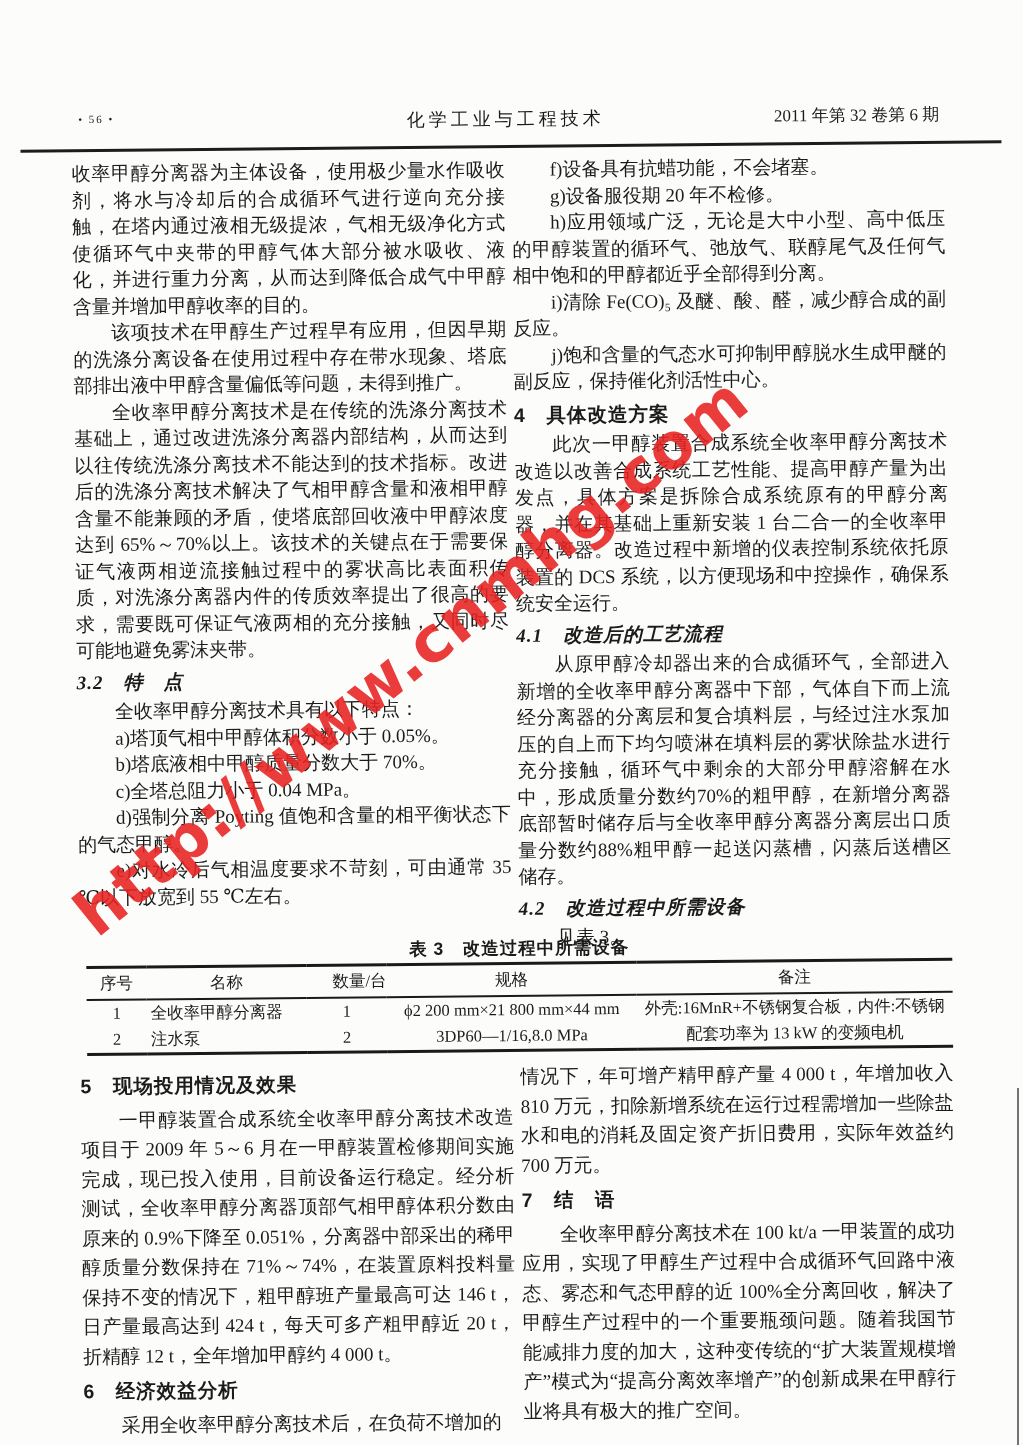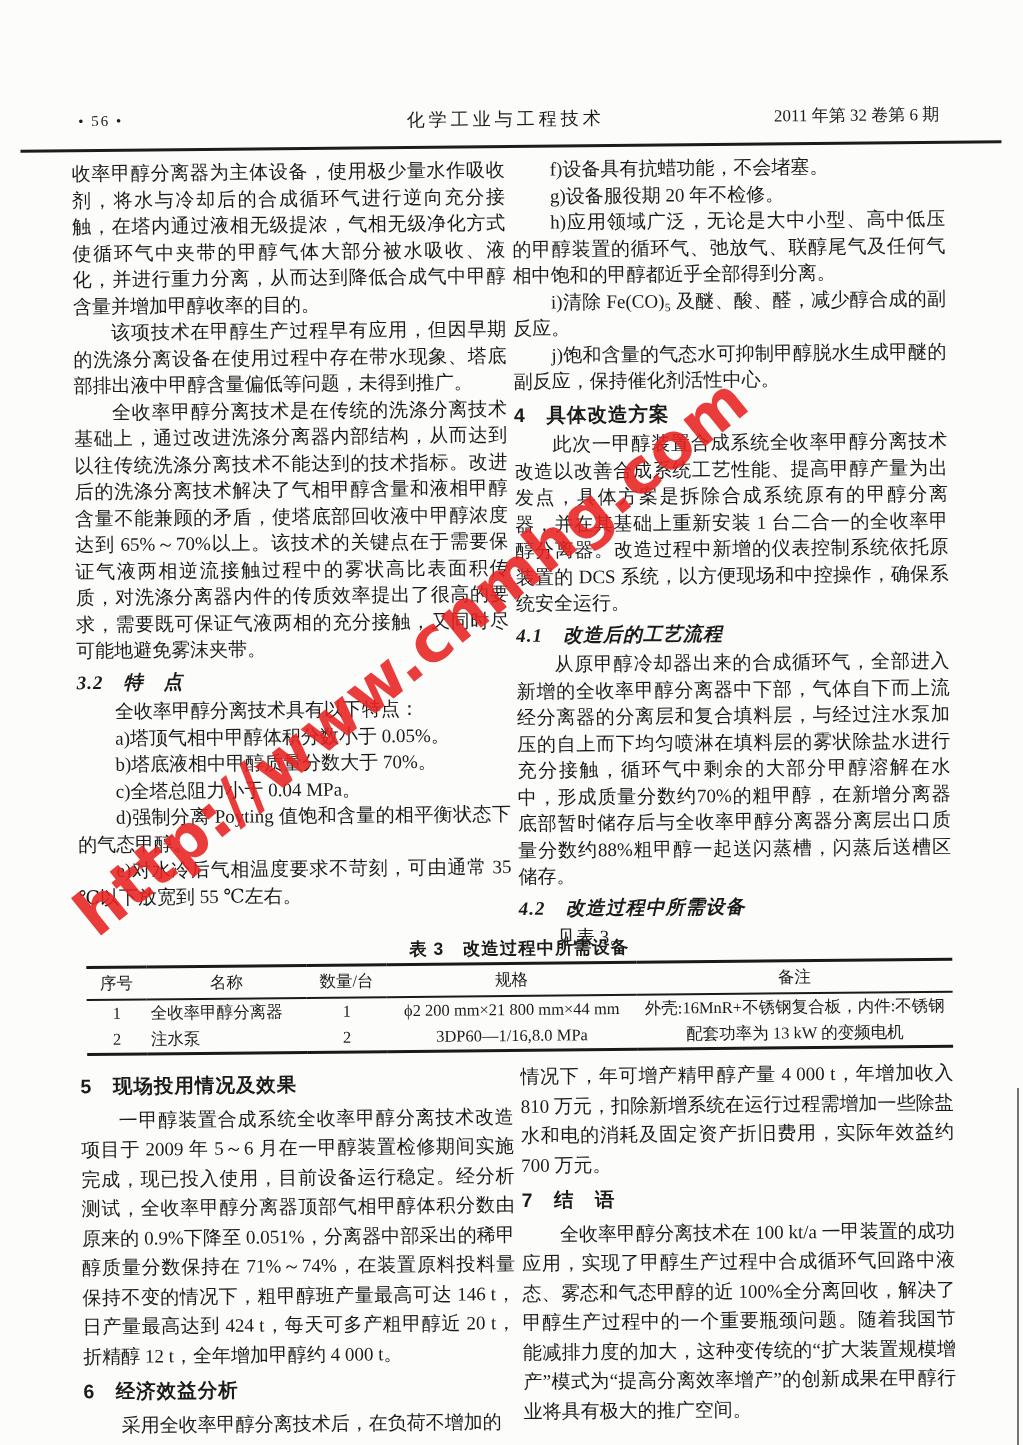--- a/index.html
+++ b/index.html
@@ -5,21 +5,21 @@
   html,body{margin:0;padding:0;background:#d8d6d0;}
   .stage{
     position:relative;width:1023px;height:1445px;margin:0 auto;
     background:#fcfcfa;overflow:hidden;
     font-family:"Liberation Serif","DejaVu Serif",serif;
     color:#1b1b1b;
   }
   .tilt{position:absolute;inset:0;transform:rotate(-0.55deg);transform-origin:50% 50%;}
 
   
-  .hdr-left{position:absolute;left:84px;top:109px;font-size:15px;letter-spacing:2px;}
+  .hdr-left{position:absolute;left:84px;top:109px;font-size:11px;letter-spacing:2px;}
   .hdr-center{position:absolute;left:0;right:0;top:107px;text-align:center;font-size:18px;letter-spacing:4px;}
   .hdr-right{position:absolute;right:78px;top:107px;font-size:17px;}
   .hdr-rule{position:absolute;left:26px;right:16px;top:145px;height:3px;background:#1c1c1c;}
 
   
   .col{position:absolute;width:433px;text-align:justify;font-size:19px;}
   .col-top{line-height:26.5px;}
   .col-bottom{line-height:29.5px;}
   #col-tl{left:77px;top:157px;}
   #col-tr{left:517px;top:157px;}
@@ -46,21 +46,21 @@
   .equip-table{
     position:absolute;left:84px;top:962px;width:866px;
     border-collapse:collapse;font-size:16.5px;table-layout:fixed;
     border-top:3px solid #1a1a1a;border-bottom:3px solid #1a1a1a;
   }
   .equip-table thead tr{border-bottom:2px solid #1a1a1a;}
   .equip-table th{font-weight:400;height:30px;padding:0;}
   .equip-table td{height:26px;padding:0;text-align:center;}
   .c-idx{width:60px;text-align:center;margin-top:47px;}
   .c-name{width:160px;text-align:center;}
-  .c-qty{width:80px;text-align:center;}
+  .c-qty{width:80px;text-align:right;}
   .c-spec{width:250px;text-align:center;}
   .c-note{width:316px;text-align:center;}
   td.c-name{text-align:left;padding-left:4px;}
 
   
   .watermark{
     position:absolute;left:88px;top:884px;z-index:6;
     font-family:"DejaVu Sans","Liberation Sans",sans-serif;
     font-size:63px;font-weight:700;letter-spacing:1px;white-space:nowrap;
     color:#e92222;opacity:0.88;

